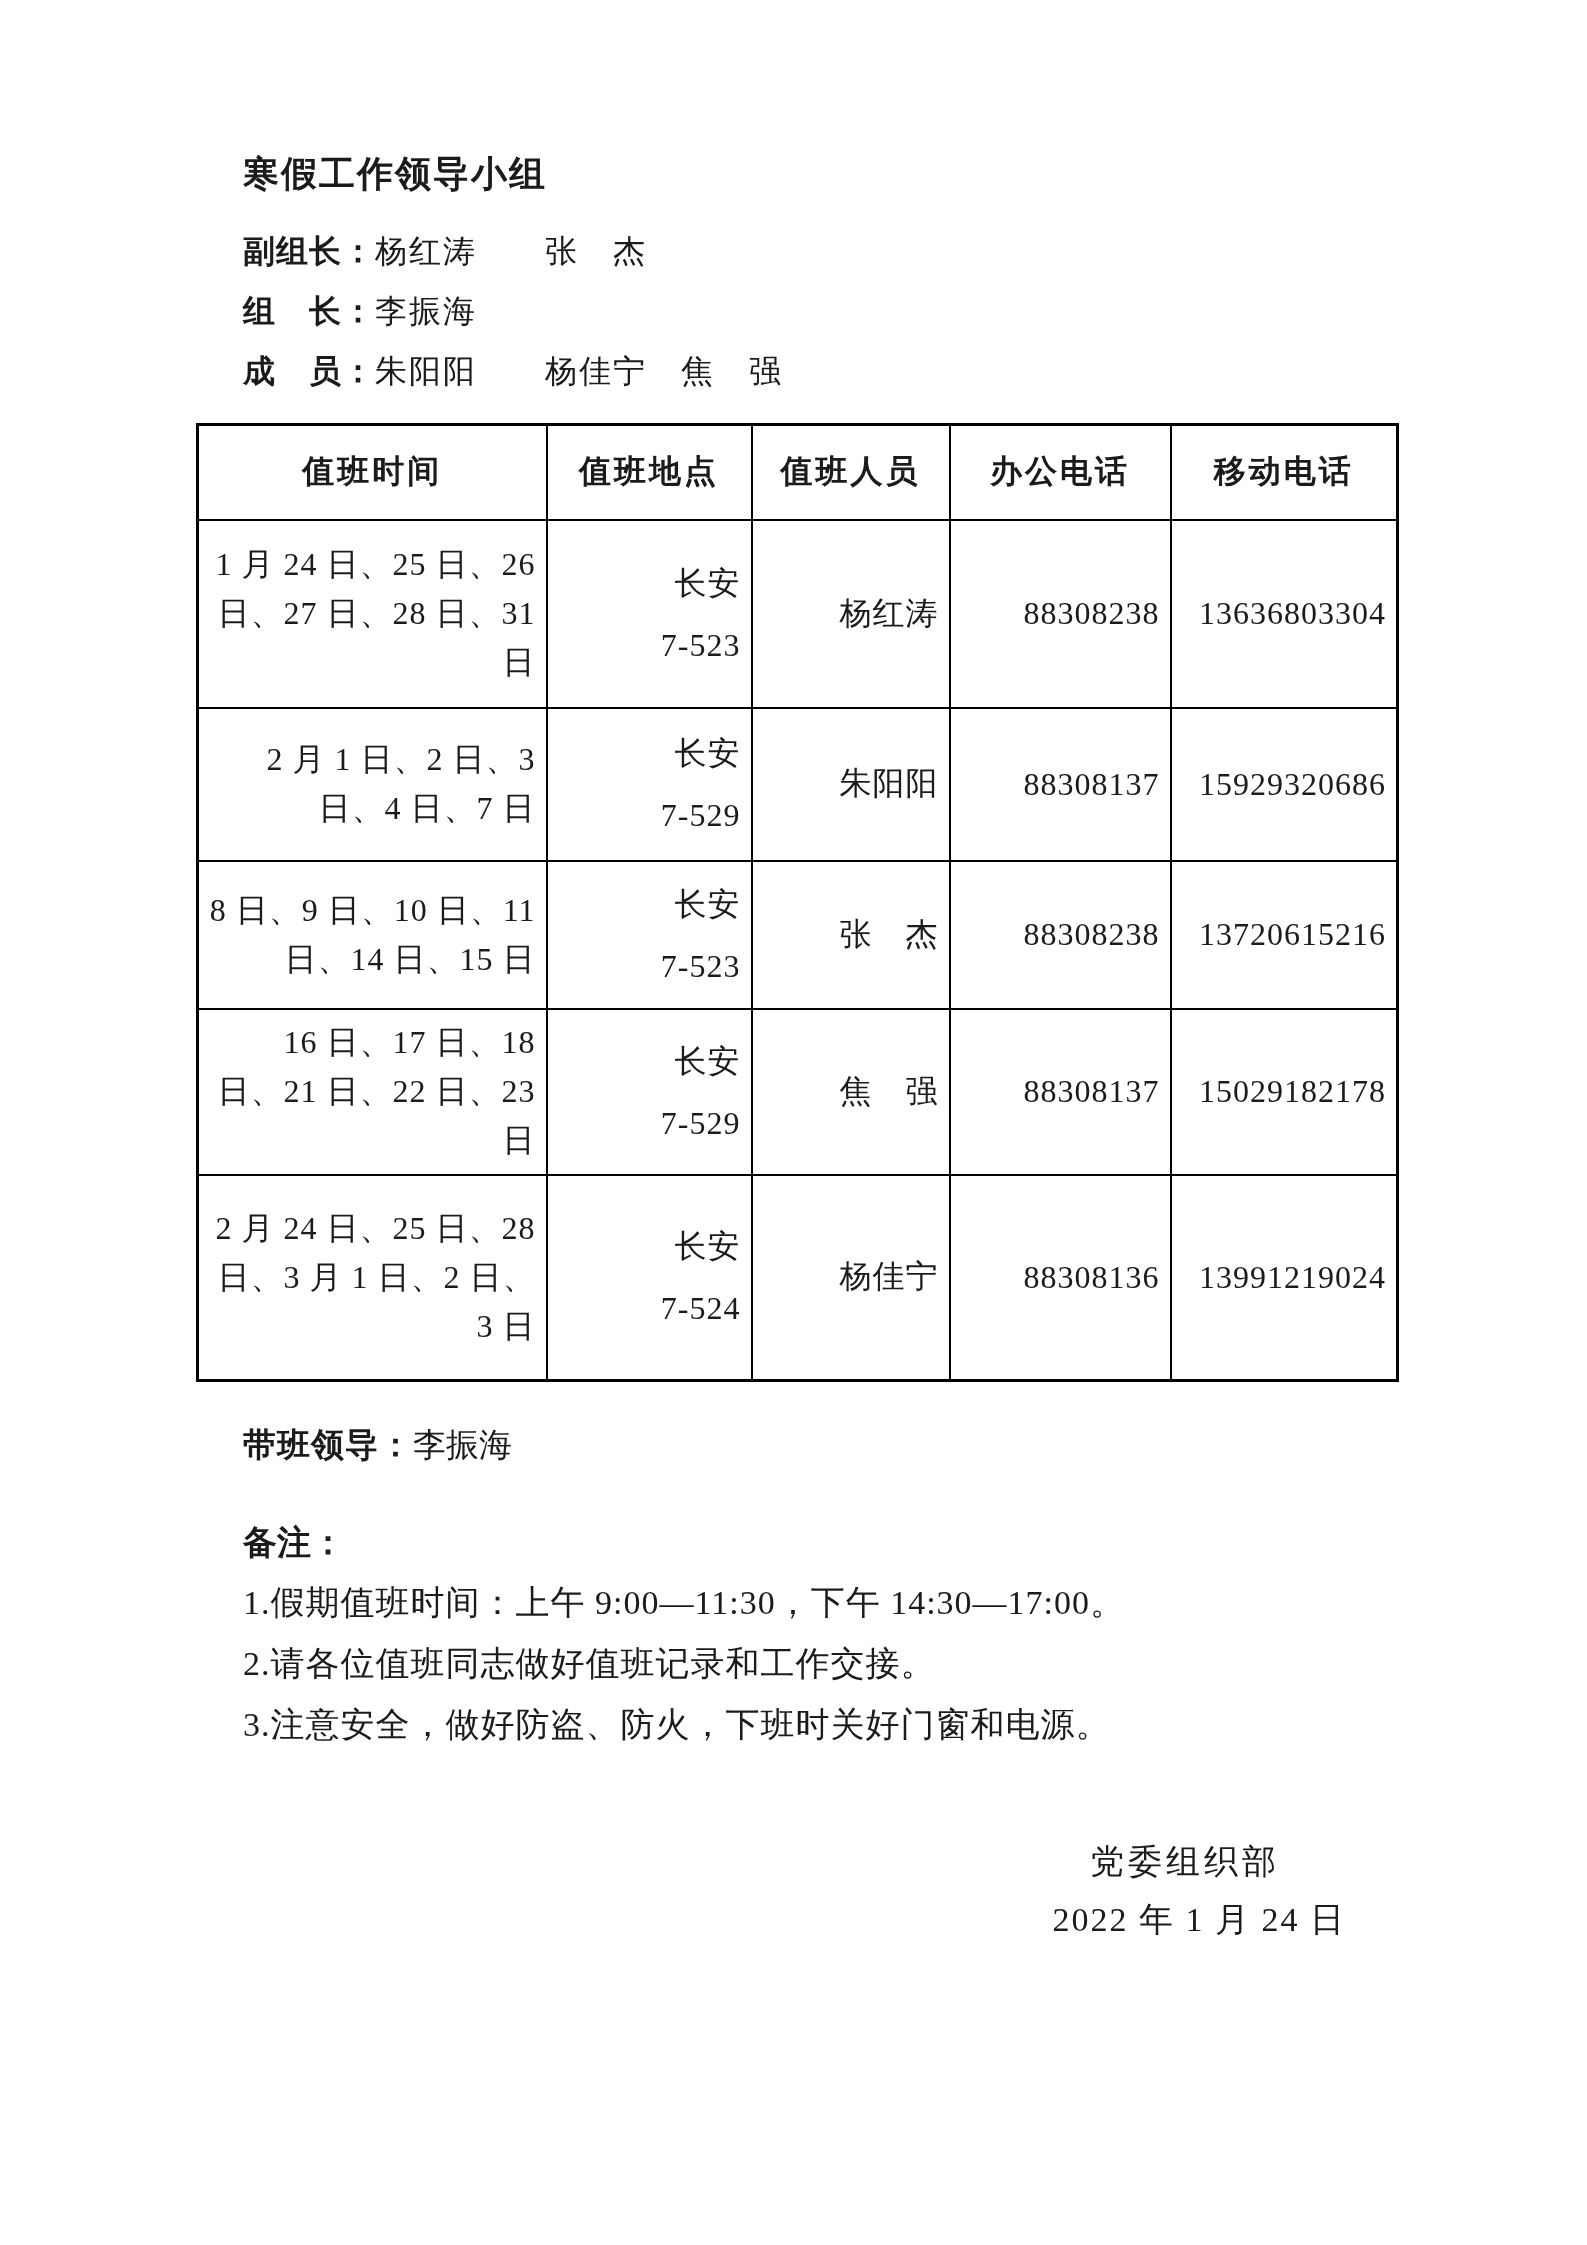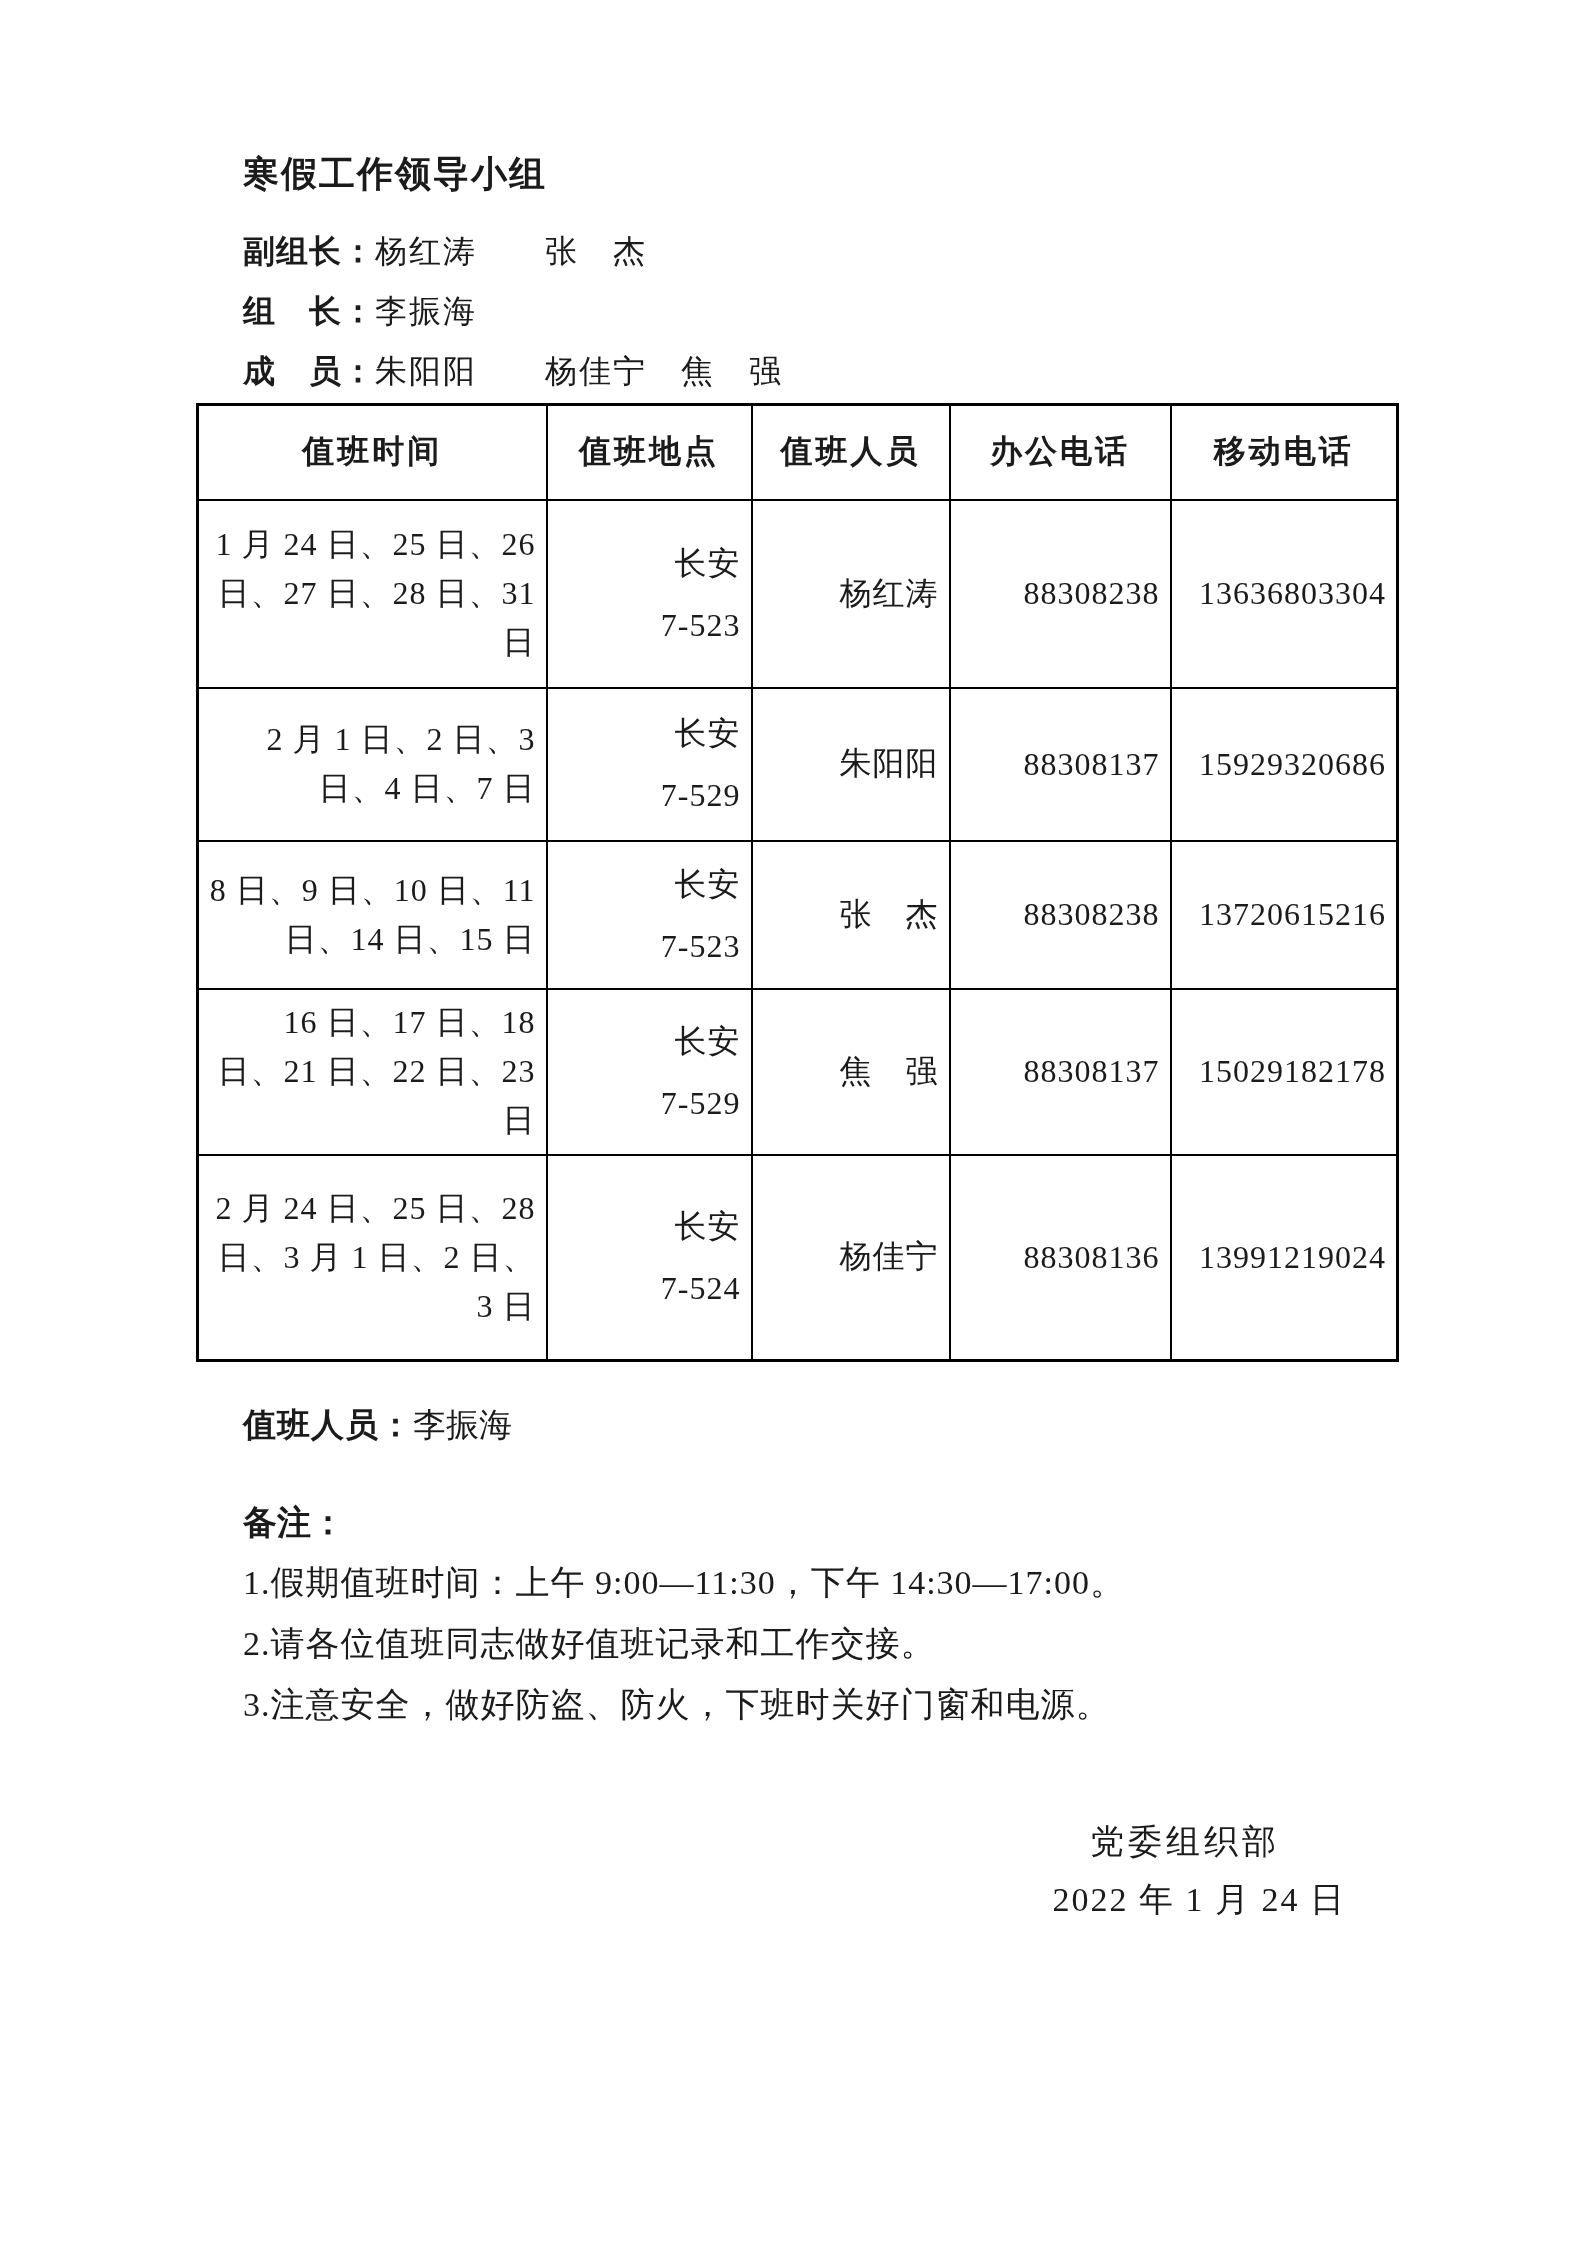--- a/index.html
+++ b/index.html
@@ -39,21 +39,21 @@
     font-weight: bold;
     letter-spacing: 1px;
   }
   .leader-names {
     letter-spacing: 2px;
   }
   table.duty-table {
     border-collapse: collapse;
     table-layout: fixed;
     width: 1200px;
-    margin-top: 2px;
+    margin-top: 22px;
     border: 3px solid #000000;
   }
   table.duty-table td, table.duty-table th {
     border: 2px solid #000000;
     font-size: 32px;
     font-weight: normal;
     vertical-align: middle;
     padding: 6px 10px;
     background: #ffffff;
   }
@@ -202,21 +202,21 @@
 7-524</td>
         <td class="cell-person">杨佳宁</td>
         <td class="cell-office">88308136</td>
         <td class="cell-mobile">13991219024</td>
       </tr>
     </tbody>
   </table>
 
   <div class="after-table">
     <div class="info-line">
-      <span class="info-label">值班人员：</span><span>李振海</span>
+      <span class="info-label">带班领导：</span><span>李振海</span>
     </div>
 
     <div class="notes-title">备注：</div>
     <div class="note-line">1.假期值班时间：上午 9:00—11:30，下午 14:30—17:00。</div>
     <div class="note-line">2.请各位值班同志做好值班记录和工作交接。</div>
     <div class="note-line">3.注意安全，做好防盗、防火，下班时关好门窗和电源。</div>
 
     <div class="signature">
       <div class="sig-dept">党委组织部</div>
       <div class="sig-date">2022 年 1 月 24 日</div>

